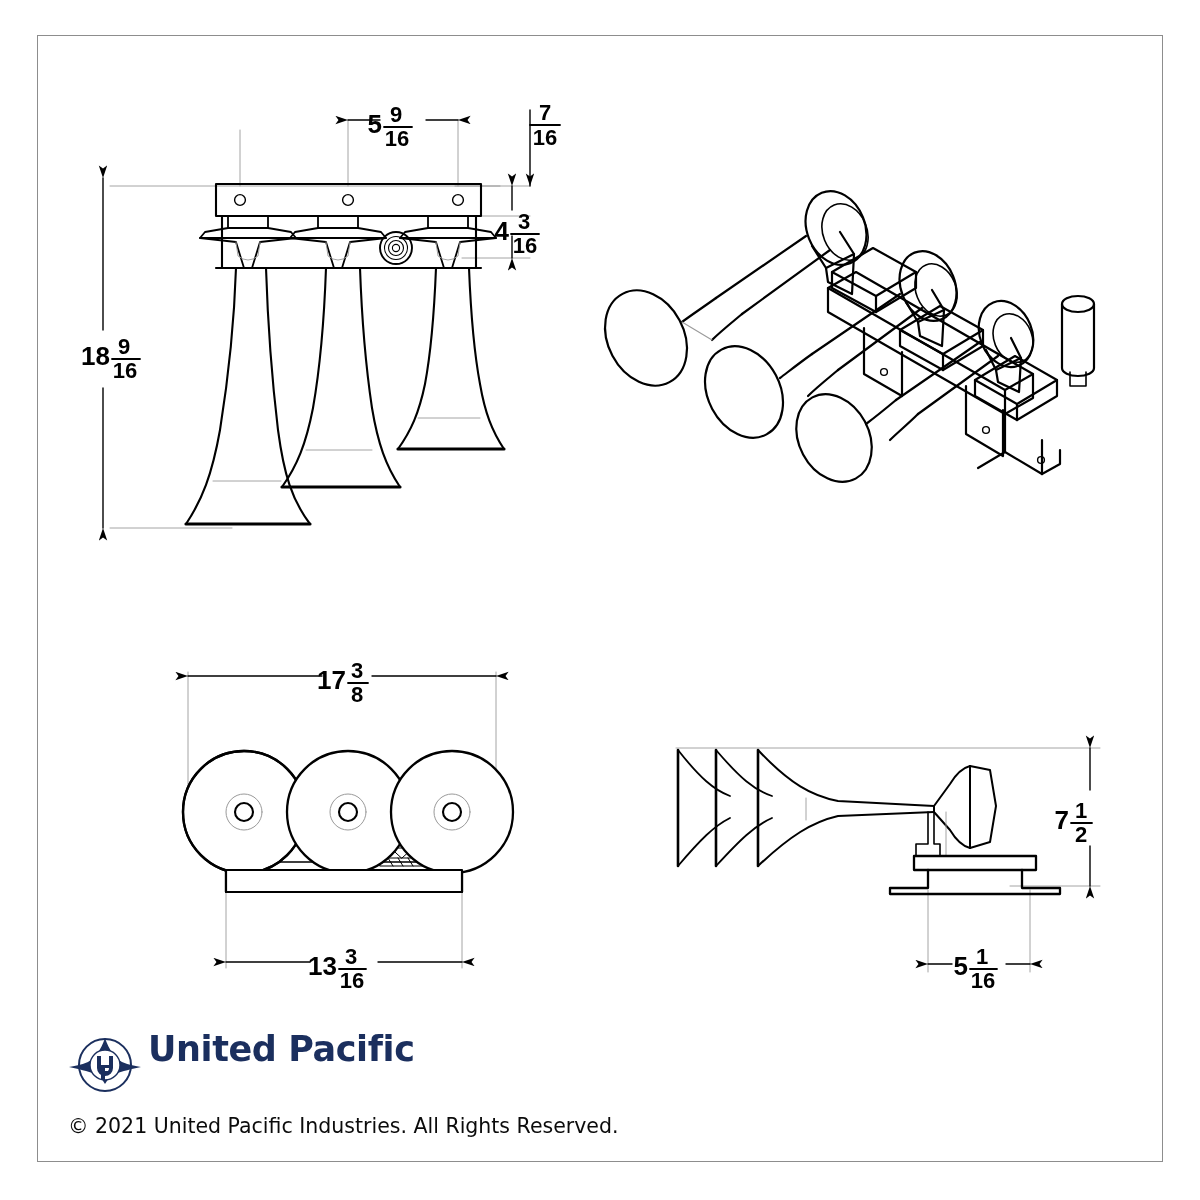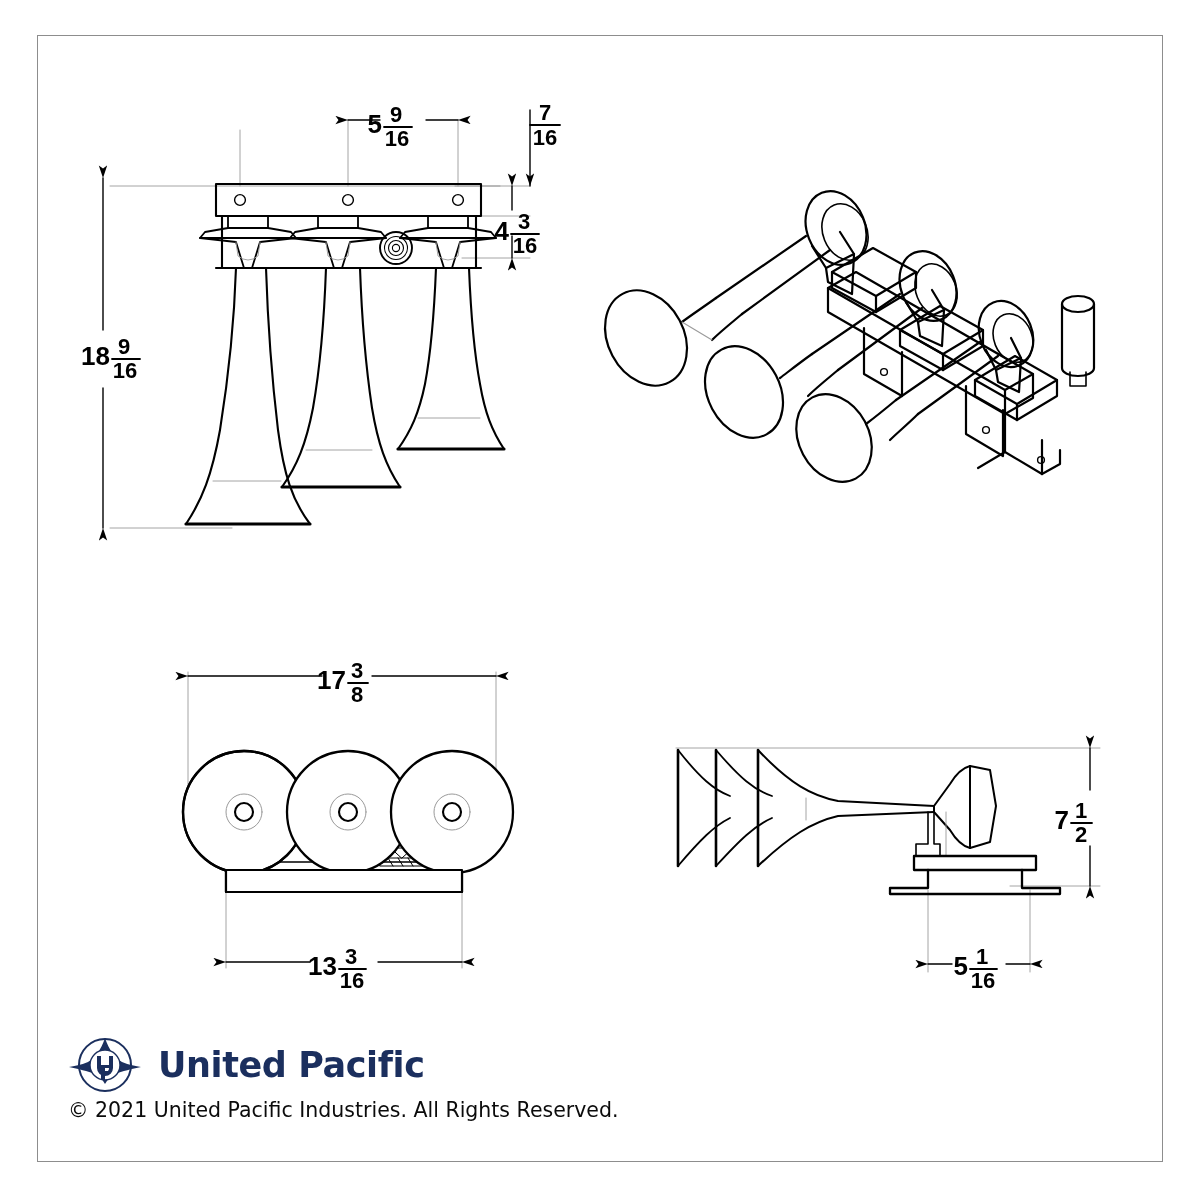--- a/index.html
+++ b/index.html
@@ -42,39 +42,39 @@
     fill: #000000;
   }
   .footer {
     position: absolute;
     left: 68px;
     top: 1032px;
     width: 620px;
   }
   .logo-row {
     display: flex;
-    align-items: center;
-    gap: 16px;
+    gap: 6px;
     height: 66px;
   }
   .logo-mark {
     width: 74px;
     height: 66px;
     flex: 0 0 auto;
   }
   .logo-word {
     font-family: "DejaVu Sans", sans-serif;
     font-size: 35px;
     font-weight: bold;
     color: #1b2f5e;
     letter-spacing: -0.4px;
     white-space: nowrap;
     line-height: 1;
   }
   .copyright {
+    margin-top: 16px;
     font-family: "DejaVu Sans", sans-serif;
     font-size: 20.5px;
     color: #0b0b0b;
     white-space: nowrap;
   }
 </style>
 </head>
 <body>
 
 <div id="sheet">

